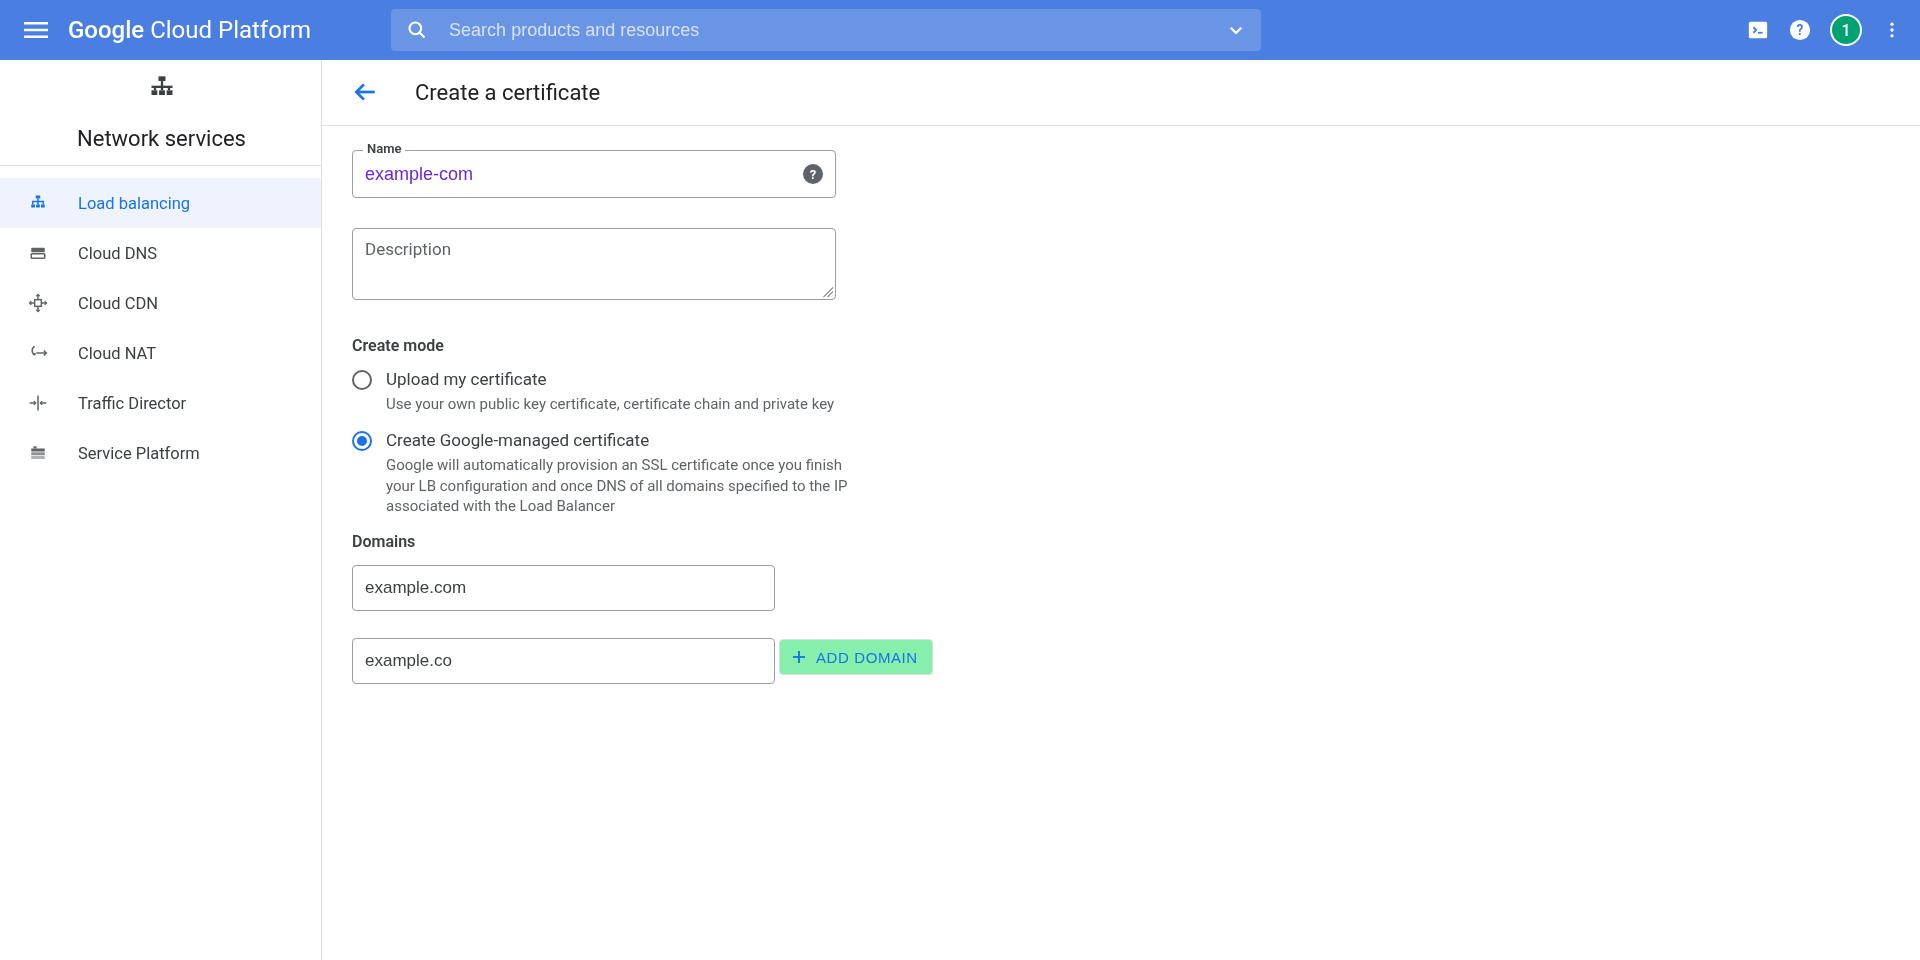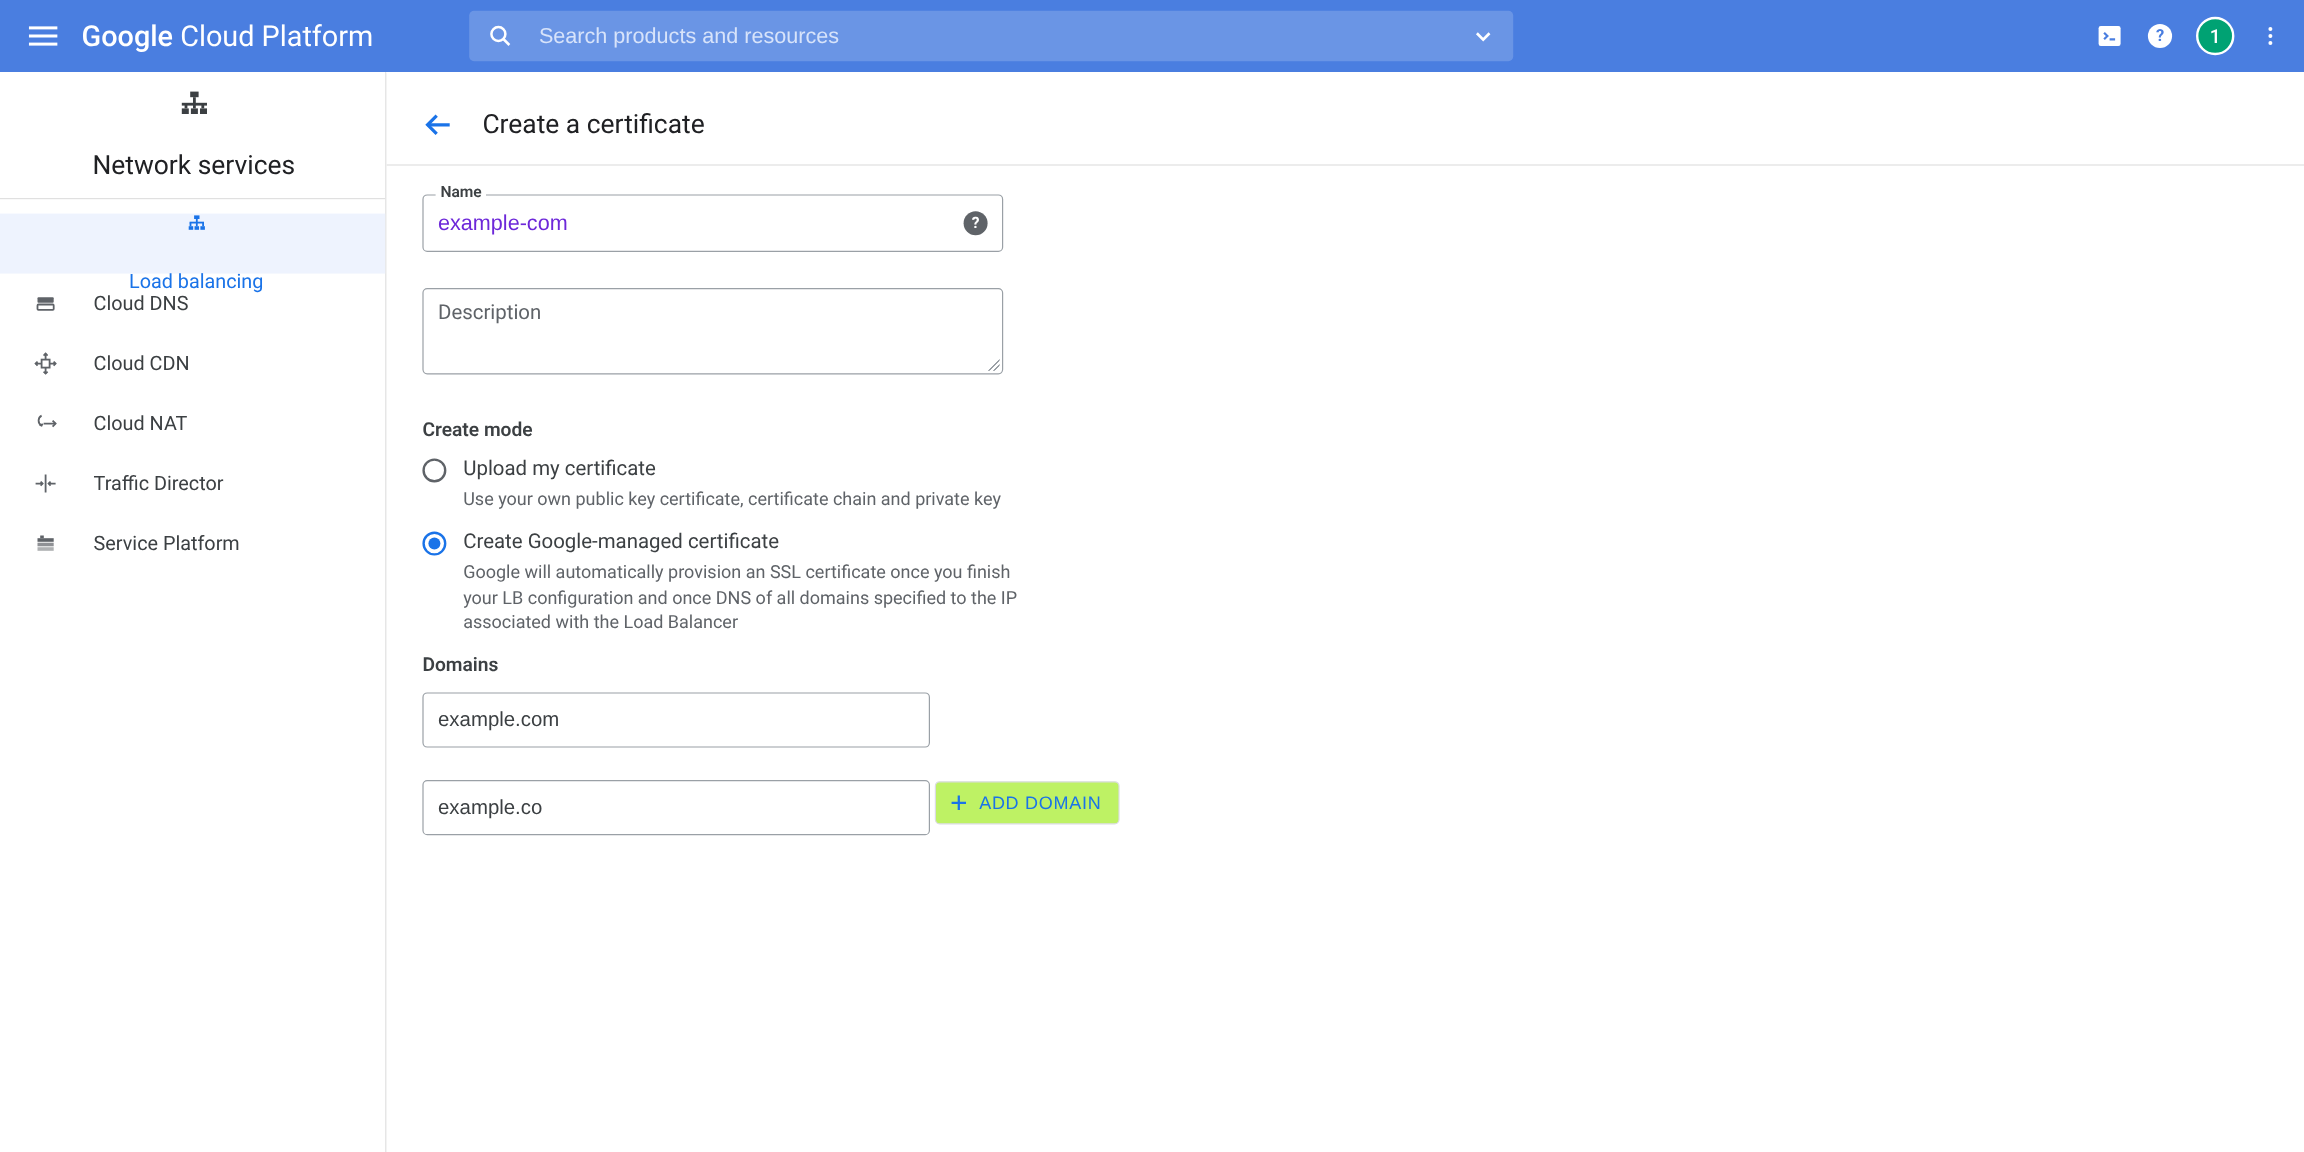--- a/index.html
+++ b/index.html
@@ -17,26 +17,26 @@
     .topbar .right { margin-left:auto; display:flex; align-items:center; gap: 18px; padding-left: 20px;}
     .topbar .iconbox { width:24px; height:24px; display:flex; align-items:center; justify-content:center; cursor:pointer;}
     .avatar { width:32px; height:32px; border-radius:50%; background:#00a273; border:2px solid #fff; display:flex; align-items:center; justify-content:center; font-size:16px; font-weight:500; }
 
     .shell { display:flex; height: calc(100vh - 60px); }
     .sidebar { width: 322px; border-right:1px solid #e0e0e0; display:flex; flex-direction:column; }
     .section-head { display:flex; align-items:center; gap: 24px; padding: 14px 20px 14px 22px; border-bottom:1px solid #e0e0e0;flex-direction:column; }
     .section-head .title { font-size: 22px; color:#202124; }
     .nav { padding-top: 12px; }
     .nav-item { display:flex; align-items:center; gap: 30px; height: 50px; padding: 0 22px 0 28px; font-size: 16.5px; color:#3c4043; cursor:pointer; }
-    .nav-item.active { background:#eef3fe; color:#1a73e8;flex-direction:column; }
+    .nav-item.active { background:#eef3fe; color:#1a73e8; }
     .nav-item .nicon { width: 20px; display:flex; justify-content:center; color:#5f6368;}
     .nav-item.active .nicon { color:#1a73e8; }
 
     .main { flex:1; overflow:auto; border-top:1px solid #fff;}
-    .page-head { display:flex; align-items:center; gap: 24px; padding: 18px 30px 20px; border-bottom:1px solid #e0e0e0;margin-top:12px; }
+    .page-head { display:flex; align-items:center; gap: 37px; padding: 18px 30px 20px; border-bottom:1px solid #e0e0e0; }
     .page-head .back { color:#1a73e8; cursor:pointer; }
     .page-head .ptitle { font-size: 22px; }
 
     .form { padding: 24px 30px; max-width: 880px; }
     .outlined { position:relative; border:1px solid #9aa0a6; border-radius:4px; height:48px; display:flex; align-items:center; padding:0 12px; margin-bottom: 30px; width: 484px; }
     .outlined .floating { position:absolute; top:-10px; left:10px; background:#fff; padding:0 4px; font-size:13px; color:#3c4043; font-weight:600;}
     .outlined input { flex:1; border:none; outline:none; font-size:18px; color:#6d28d9; background:transparent;}
     .help-dot { width:20px;height:20px;border-radius:50%;background:#5f6368;color:#fff;display:flex;align-items:center;justify-content:center;font-size:13px;font-weight:700;cursor:pointer;}
 
     .textarea { border:1px solid #9aa0a6; border-radius:4px; width:484px; height:72px; padding:10px 12px; font-size:17px; color:#5f6368; resize:both; position:relative; margin-bottom: 36px;}
@@ -45,21 +45,21 @@
     .label { font-size:16px; font-weight:600; color:#3c4043; margin-bottom: 14px;}
 
     .radio-row { display:flex; gap:14px; margin-bottom: 4px; align-items:flex-start; cursor:pointer;}
     .radio { width:20px;height:20px;border:2px solid #5f6368;border-radius:50%; flex-shrink:0; margin-top:1px; position:relative;}
     .radio.checked{ border-color:#1a73e8;}
     .radio.checked::after{content:"";position:absolute;inset:3px;border-radius:50%;background:#1a73e8;}
     .radio-label { font-size:17px; color:#3c4043; }
     .radio-help { font-size:15px; color:#5f6368; margin-left:34px; margin-bottom:16px; max-width: 484px; line-height:1.35;}
 
     .domain-input { border:1px solid #9aa0a6; border-radius:4px; width:423px; height:46px; padding:0 12px; font-size:17px; color:#3c4043; margin-bottom:12px; background:#fff;}
-    .add-btn { margin-top:16px; border:1px solid #dadce0; border-radius:4px; background:#bef264; color:#1a73e8; font-size:15px; font-weight:500; letter-spacing:0.6px; padding:8px 14px 8px 10px; display:inline-flex; align-items:center; gap:8px; cursor:pointer;}
+    .add-btn { margin-top:16px; border:1px solid #dadce0; border-radius:4px; background:#86efac; color:#1a73e8; font-size:15px; font-weight:500; letter-spacing:0.6px; padding:8px 14px 8px 10px; display:inline-flex; align-items:center; gap:8px; cursor:pointer;}
     svg{display:block;}
   </style>
 </head>
 <body>
 
 <div class="topbar">
   <div class="menu-btn">
     <svg width="24" height="24" viewBox="0 0 24 24" fill="#fff">
         <rect y="4" width="24" height="2.5"></rect>
         <rect y="10.75" width="24" height="2.5"></rect>

